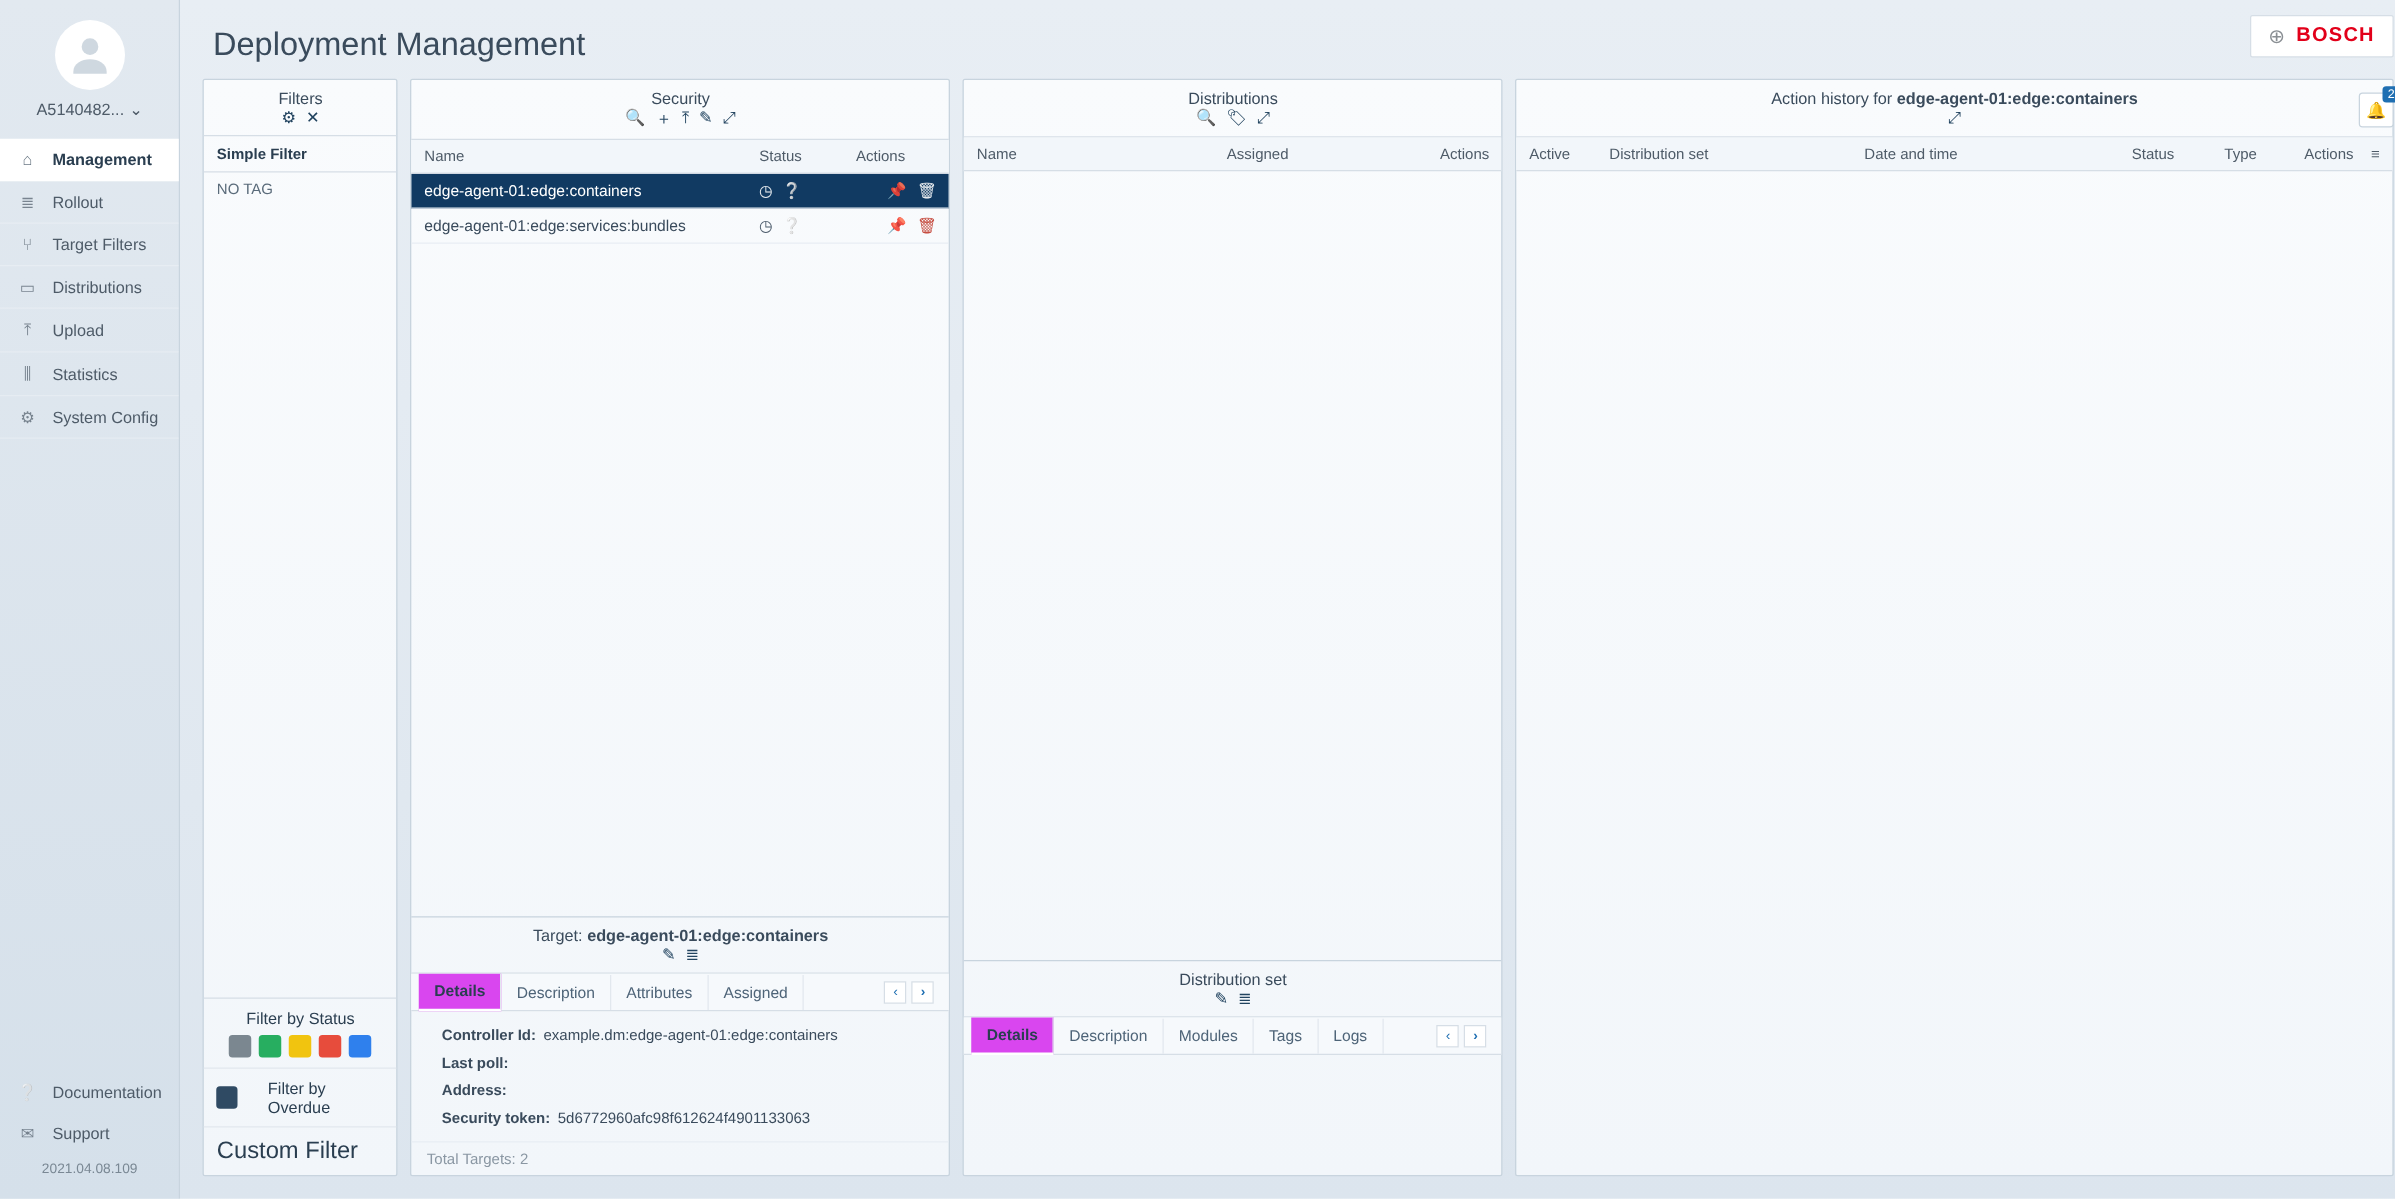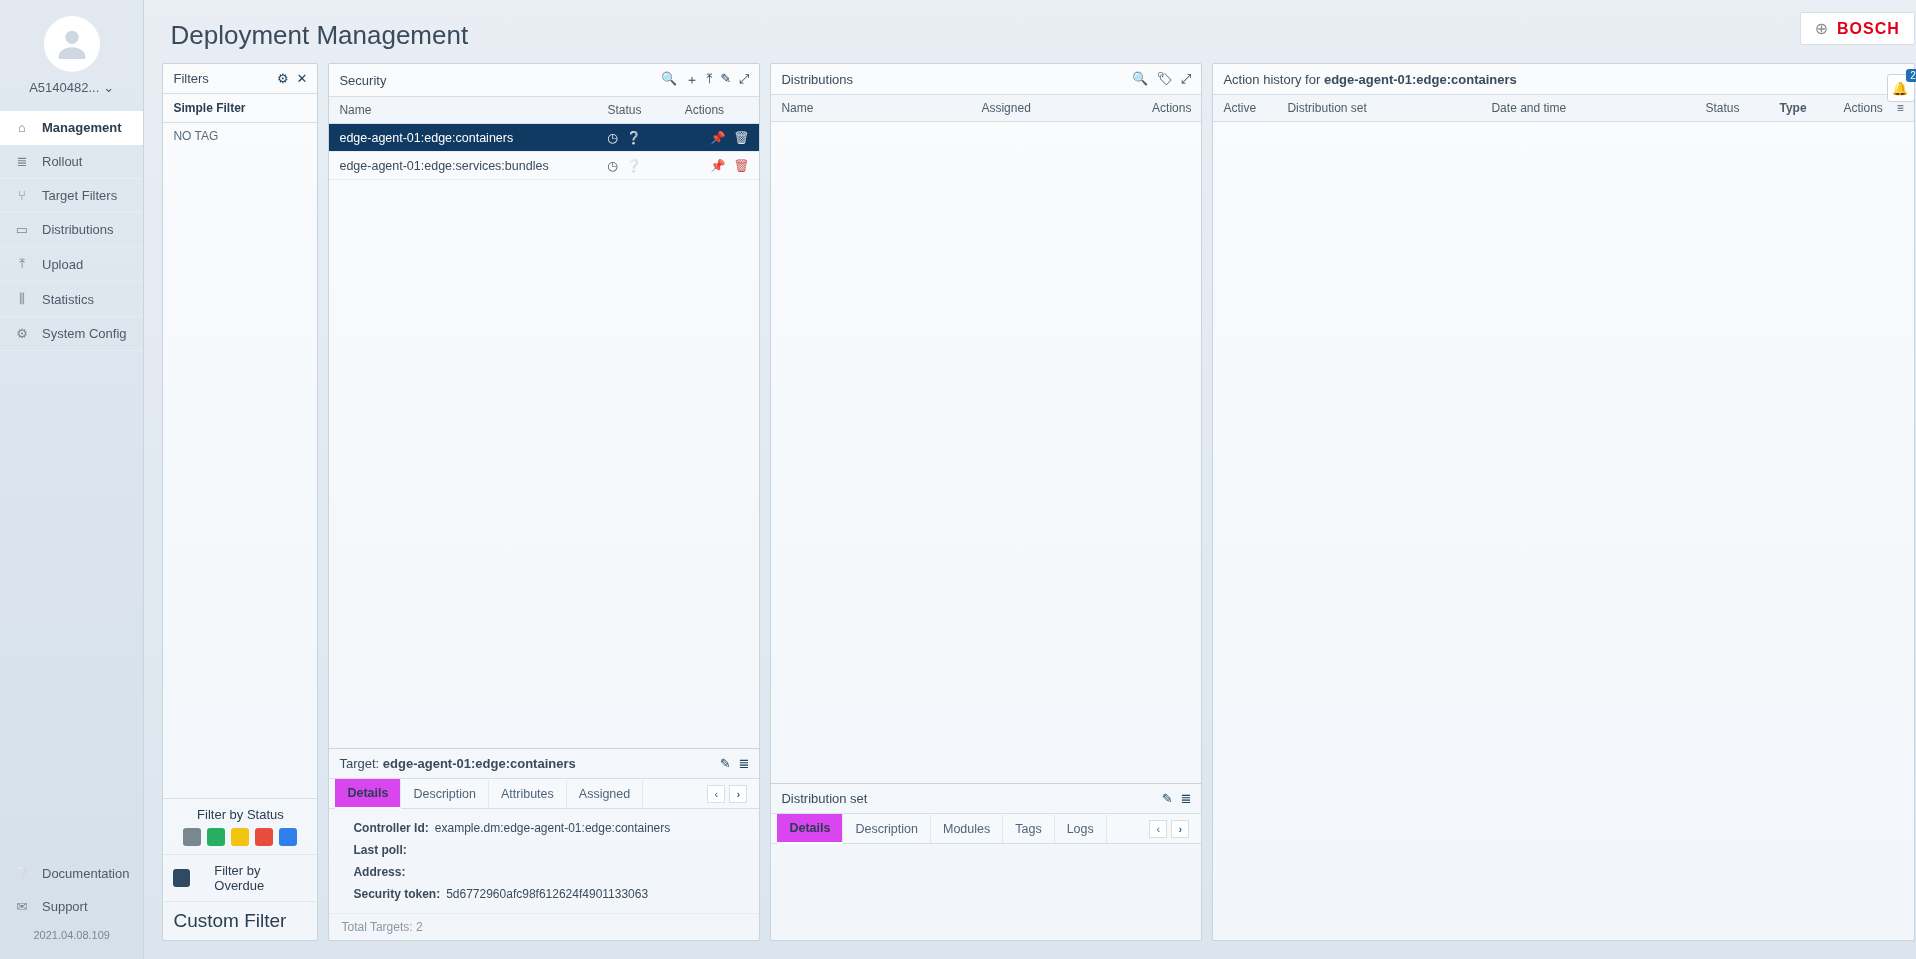--- a/index.html
+++ b/index.html
@@ -60,21 +60,21 @@
 .page-title { padding: 20px 26px 12px; font-size: 26px; color: #3a4b5c; font-weight: 400; }
 .grid { flex: 1; display: grid; grid-template-columns: 156px 432px 432px 1fr; gap: 10px; padding: 0 18px 18px 18px; }
 .panel {
   background: linear-gradient(180deg, #f9fbfd 0%, #f2f6fa 100%);
   border: 1px solid #c8d4de; border-radius: 2px;
   display: flex; flex-direction: column; min-height: 0;
 }
 .panel-hd {
   display: flex; align-items: center; justify-content: space-between;
   padding: 7px 10px; border-bottom: 1px solid #d6dee6;
-  color: #3a4b5c; font-size: 13px;
+  color: #3a4b5c; font-size: 13px; flex-direction: column;
 }
 .panel-hd .tools { display: flex; gap: 8px; color: #21435f; }
 .panel-hd .tools .tbtn { cursor: pointer; }
 .panel-sub {
   padding: 7px 10px; border-bottom: 1px solid #d6dee6;
   font-weight: 600; color: #2a3e50; font-size: 12px;
 }
 .thead {
   display: flex; padding: 6px 10px; color: #4e5b68; font-size: 12px;
   border-bottom: 1px solid #d6dee6; background: #f2f6fa;
@@ -122,21 +122,21 @@
 .swatches { display: flex; gap: 6px; justify-content: center; margin-top: 6px; }
 .swatch { width: 18px; height: 18px; border-radius: 3px; cursor: pointer; }
 .fb-row { display: flex; align-items: center; gap: 24px; padding: 8px 10px; border-bottom: 1px solid #e2e8ee; }
 .fb-row .sq { width: 18px; height: 18px; border-radius: 3px; background: #2f4a63; }
 .fb-custom { padding: 8px 10px; font-weight: 500; font-size: 19px; }
 
 .dist-body { flex: 1; }
 .ahist-head { display: flex; padding: 6px 10px; color: #4e5b68; font-size: 12px; border-bottom: 1px solid #d6dee6; background: #f2f6fa; gap: 14px; }
 .ahist-head .c1 { width: 50px; } .ahist-head .c2 { width: 190px; }
 .ahist-head .c3 { width: 200px; } .ahist-head .c4 { width: 60px; }
-.ahist-head .c5 { width: 50px; font-weight: bold; } .ahist-head .c6 { flex: 1; text-align: left; }
+.ahist-head .c5 { width: 50px; } .ahist-head .c6 { flex: 1; text-align: left; }
 .ahist-head .menu { cursor: pointer; }
 </style>
 </head>
 <body>
 
 <aside class="sidebar">
   <div class="avatar-area">
     <div class="avatar">
       <svg viewBox="0 0 24 24">
           <circle cx="12" cy="8" r="4"></circle>

